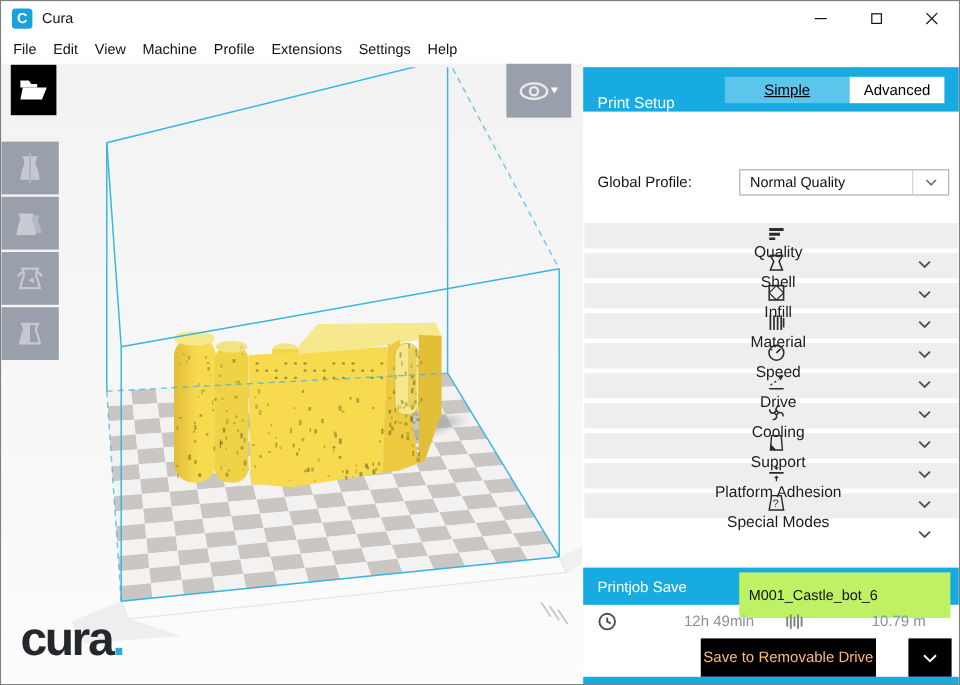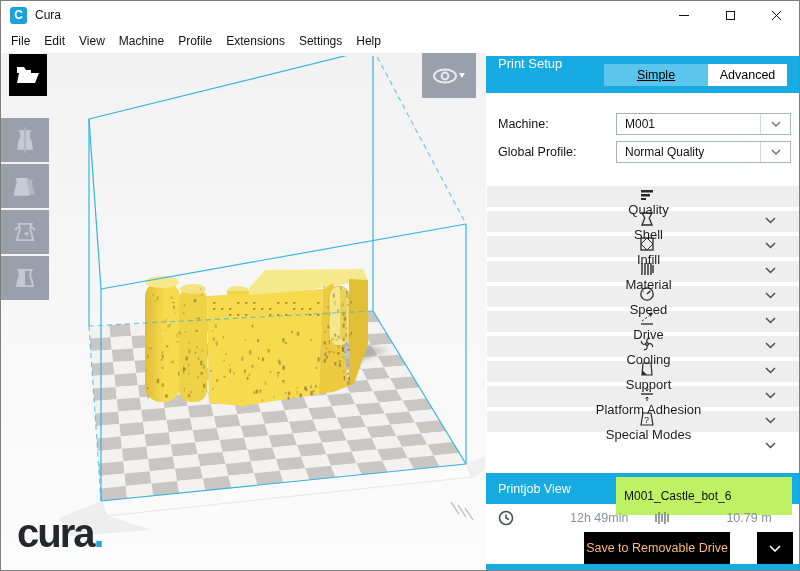--- a/index.html
+++ b/index.html
@@ -39,21 +39,21 @@
                    background:#9aa0ab; display:flex; align-items:center; justify-content:center; }
 
   
   #logo { position:absolute; left:16px; top:458px; font-size:40px; font-weight:bold;
           letter-spacing:-2px; color:#24272c; }
   #logo .dot { color:#2fa7dd; letter-spacing:0; }
 
   
   #panel { position:absolute; left:485px; top:52px; width:314px; height:518px; background:#fff; }
   #ps-header { position:absolute; left:0; top:3px; width:100%; height:37px; background:#17abe2;
-               display:flex; align-items:flex-start; }
+               display:flex; align-items:flex-end; }
   #ps-title { color:#fff; font-size:13px; margin-left:12px; }
   #mode-toggle { position:absolute; right:13px; top:8px; height:22px; display:flex; }
   .mode-btn { font-size:12.5px; display:flex; align-items:center; justify-content:center; }
   #mode-simple { width:104px; background:#5cc5eb; color:#000000;text-decoration:underline; }
   #mode-advanced { width:79px; background:#fff; color:#000000; }
 
   .cfg-row { position:absolute; left:0; width:100%; height:22px; }
   .cfg-label { position:absolute; left:12px; top:4px; font-size:12.5px; color:#141414; }
   .combo { position:absolute; left:130px; top:0; width:175px; height:22px; background:#fff;
            border:1px solid #adb2b8; display:flex; align-items:center; }
@@ -619,31 +619,20 @@
   <div id="panel">
 
     <div id="ps-header">
       <span id="ps-title">Print Setup</span>
       <div id="mode-toggle">
         <div class="mode-btn" id="mode-simple">Simple</div>
         <div class="mode-btn" id="mode-advanced">Advanced</div>
       </div>
     </div>
 
-    <div class="cfg-row" style="top:60px">
-      <span class="cfg-label">Machine:</span>
-      <div class="combo">
-        <span class="combo-text">M001</span>
-        <div class="combo-arrow">
-          <svg width="10" height="6">
-              <path d="M1 1 L5 5 L9 1" stroke="#6a6f76" stroke-width="1.4" fill="none"></path>
-            </svg>
-        </div>
-      </div>
-    </div>
 
     <div class="cfg-row" style="top:88px">
       <span class="cfg-label">Global Profile:</span>
       <div class="combo">
         <span class="combo-text">Normal Quality</span>
         <div class="combo-arrow">
           <svg width="10" height="6">
               <path d="M1 1 L5 5 L9 1" stroke="#6a6f76" stroke-width="1.4" fill="none"></path>
             </svg>
         </div>
@@ -789,21 +778,21 @@
           <span class="cat-label">Special Modes</span>
           <span class="cat-chev">
             <svg width="11" height="7">
               <path d="M1 1 L5.5 5.5 L10 1" stroke="#4f4f4f" stroke-width="1.5" fill="none"></path>
             </svg>
           </span>
         </div>
       </div>
 
     <div id="printjob-bar">
-      <span id="printjob-label">Printjob View</span>
+      <span id="printjob-label">Printjob Save</span>
       <input id="printjob-input" value="M001_Castle_bot_6" style="">
     </div>
 
     <div id="estimates">
       <span id="time-icon">
         <svg width="16" height="16" viewBox="0 0 16 16">
             <circle cx="8" cy="8" r="6.5" fill="none" stroke="#4b4f55" stroke-width="1.6"></circle>
             <path d="M8 4.5 V8 L11 9.5" stroke="#4b4f55" stroke-width="1.6" fill="none"></path>
           </svg>
       </span>

